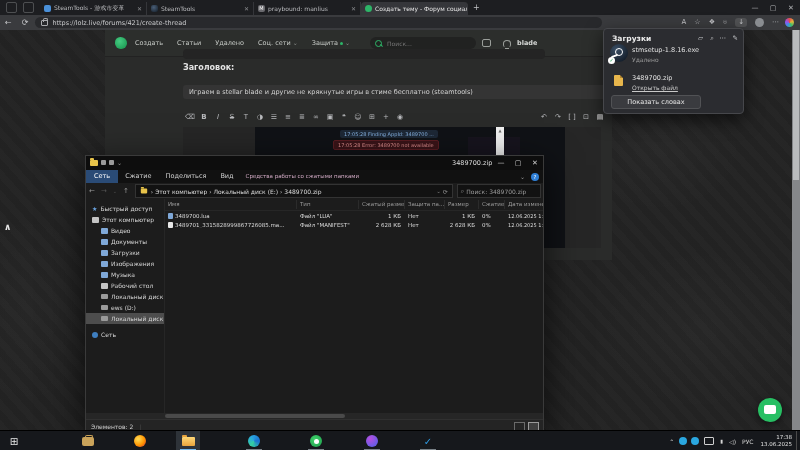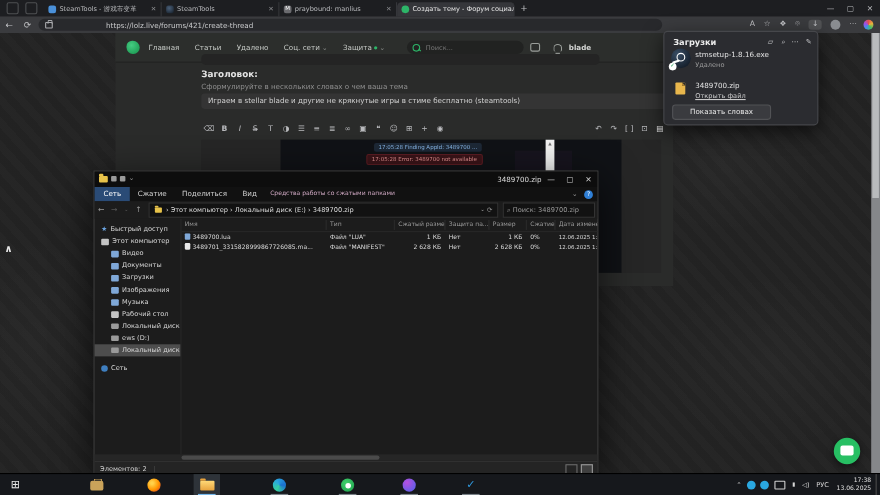--- a/index.html
+++ b/index.html
@@ -10,21 +10,21 @@
   .tab{height:13px;margin-top:2px;display:flex;align-items:center;padding:0 4px;width:98px;border-right:1px solid #35363a;color:#b9babd;font-size:6px;white-space:nowrap;overflow:hidden;}
   .tab.active{background:#35363a;border-radius:4px 4px 0 0;color:#e6e6e6;}
   .tabico{width:7px;height:7px;border-radius:2px;margin-right:3px;flex:0 0 auto;}
   .tabx{margin-left:auto;color:#8a8b8e;font-size:6px;padding-left:3px;}
   .winctl{color:#b5b6b9;font-size:7px;width:18px;text-align:center;}
   .toolbar{position:absolute;left:0;top:15px;width:800px;height:15px;background:#3a3b3e;display:flex;align-items:center;}
   .tbic{color:#c2c3c6;font-size:8px;margin:0 5px;line-height:1;}
   .addr{height:11px;background:#28292c;border-radius:6px;flex:1;max-width:555px;display:flex;align-items:center;padding:0 6px;margin-left:2px;}
   .lock{width:5px;height:4px;border:1px solid #a9aaad;border-radius:1px;position:relative;margin-right:4px;}
   .lock:before{content:"";position:absolute;left:1px;top:-3px;width:3px;height:3px;border:1px solid #a9aaad;border-bottom:none;border-radius:2px 2px 0 0;}
-  .url{font-size:6.5px;color:#c9cacc;white-space:nowrap;overflow:hidden;margin-left:44px;}
+  .url{font-size:6.5px;color:#c9cacc;white-space:nowrap;overflow:hidden;}
   .rightic{color:#c2c3c6;font-size:7px;margin:0 4px;line-height:1;}
   .dlbox{background:#515254;border-radius:3px;padding:1px 3px;}
   .avatar{width:9px;height:9px;border-radius:50%;background:#8a8d91;}
   .colorwheel{width:9px;height:9px;border-radius:50%;background:conic-gradient(#e34f4f,#e8b339,#3fbf6a,#3f8fe8,#9b4fe8,#e34f4f);}
   
   .page-bg{position:absolute;left:0;top:30px;width:800px;height:400px;background:#232323;
     background-image:radial-gradient(ellipse 120px 90px at 660px 120px,rgba(255,255,255,.025),transparent 70%),radial-gradient(ellipse 150px 120px at 700px 300px,rgba(255,255,255,.02),transparent 70%),radial-gradient(ellipse 100px 140px at 30px 280px,rgba(255,255,255,.02),transparent 70%),repeating-linear-gradient(48deg,rgba(255,255,255,.012) 0 7px,rgba(0,0,0,.02) 7px 14px);}
   .column{position:absolute;left:105px;top:0px;width:507px;height:230px;background:#2a2b2a;}
   .fnav{position:absolute;left:0;top:0;width:507px;height:26px;background:#2c2e2c;border-bottom:1px solid #222;display:flex;align-items:center;}
   .logo{width:12px;height:12px;border-radius:45% 55% 50% 50%;background:radial-gradient(circle at 38% 35%,#45cc82,#23a35b 70%);margin:0 8px 0 10px;}
@@ -194,37 +194,36 @@
     <span class="rightic">⋯</span>
     <span class="colorwheel" style="margin:0 6px 0 2px;"></span>
   </div>
 
   <div class="page-bg">
 
     <div class="column">
 
       <div class="fnav">
         <span class="logo"></span>
-        <span class="fnavlink">Главная</span>
+        <span class="fnavlink">Создать</span>
         <span class="fnavlink">Статьи</span>
         <span class="fnavlink">Удалено</span>
         <span class="fnavlink"><span>Соц. сети</span><span class="caret">⌄</span></span>
         <span class="fnavlink"><span>Защита</span><span class="gdot"></span><span class="caret">⌄</span></span>
         <div class="fsearch">
           <span class="mag"></span>
           <input style="background: none; border: none; outline: none; color: rgb(138, 142, 138); font-size: 6px; width: 70px; font-family: inherit;" placeholder="Поиск...">
         </div>
         <span class="bubble"></span>
         <span class="bell"></span>
         <span class="uname">blade</span>
       </div>
 
       <div class="hbar"></div>
       <div class="flabel">Заголовок:</div>
-      <div class="fhint">Сформулируйте в нескольких словах о чем ваша тема</div>
       <input class="finput" value="Играем в stellar blade и другие не крякнутые игры в стиме бесплатно (steamtools)" style="">
 
       <div class="etb">
         <span class="etbi">⌫</span>
         <span class="etbi" style="font-weight:bold;">B</span>
         <span class="etbi" style="font-style:italic;">I</span>
         <span class="etbi" style="text-decoration:line-through;">S</span>
         <span class="etbi">T</span>
         <span class="etbi">◑</span>
         <span class="etbi">☰</span>

